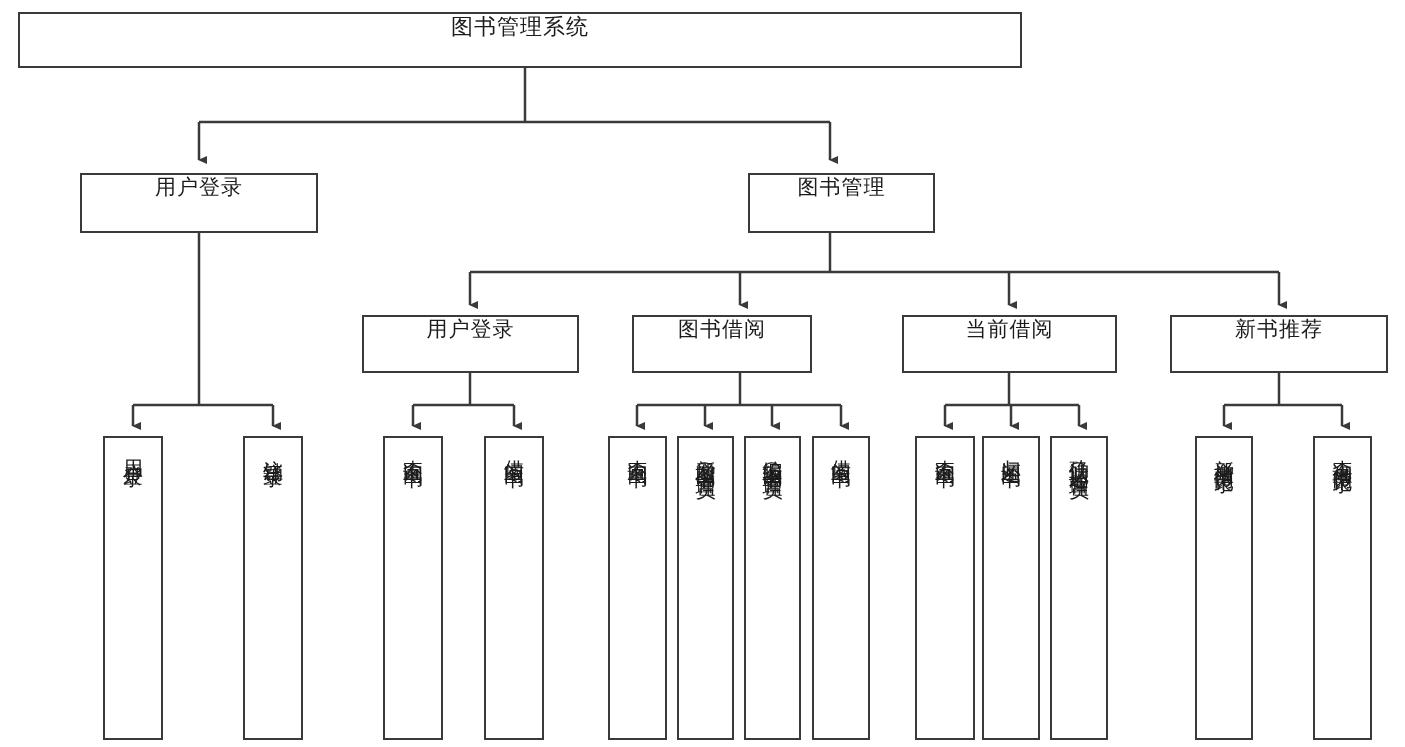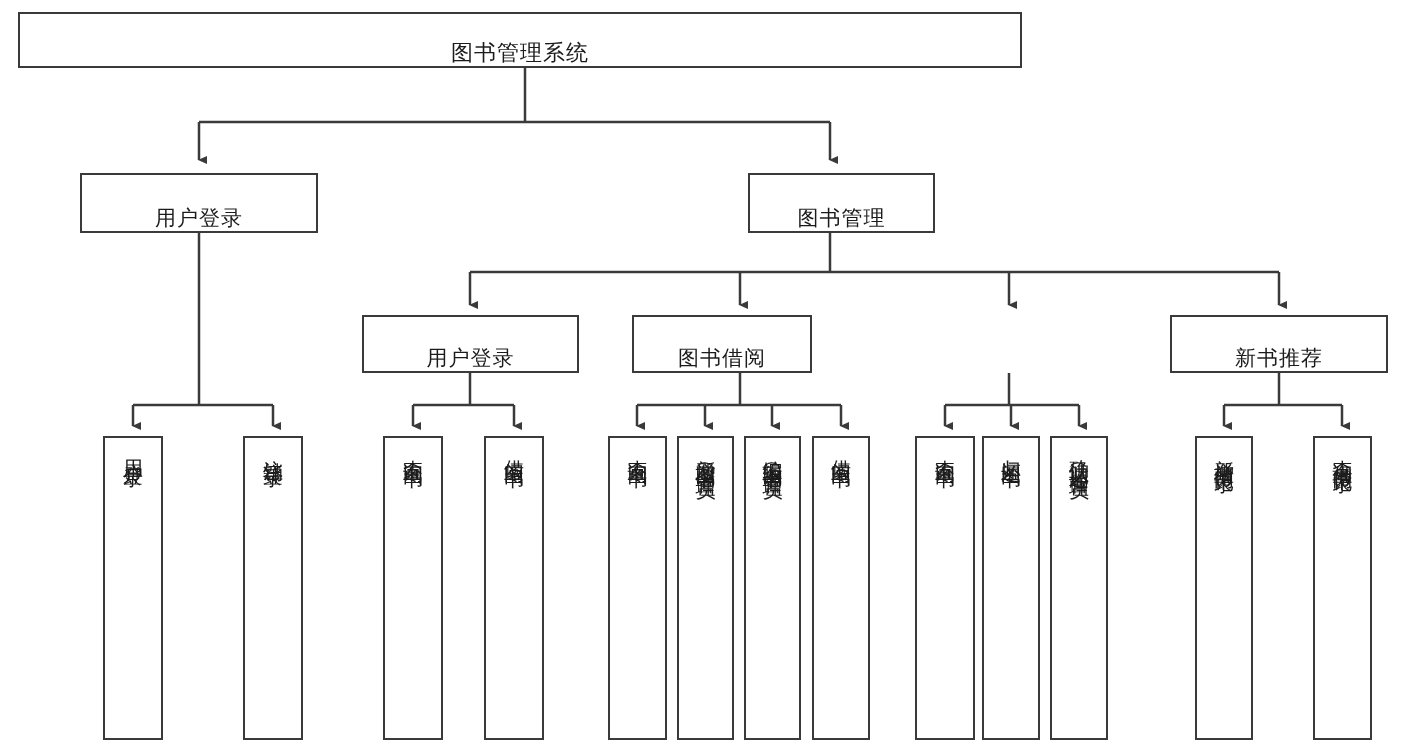--- a/index.html
+++ b/index.html
@@ -16,21 +16,21 @@
     height: 747px;
     background: #ffffff;
     overflow: hidden;
   }
   .node {
     position: absolute;
     box-sizing: border-box;
     border: 2px solid #3a3a3a;
     background: #ffffff;
     display: flex;
-    align-items: flex-end;
+    align-items: flex-start;
     justify-content: center;
     color: #1b1b1b;
   }
   .node.horiz {
     font-size: 21px;
     letter-spacing: 1px;
     line-height: 1.2;
   }
   .node.vert {
     writing-mode: vertical-rl;
@@ -130,20 +130,23 @@
   <div class="node horiz" style="left:712px; top:173px; width:187px; height:60px;margin-left:36px;">
     <span>图书管理</span>
   </div>
 
   <div class="node horiz" style="left:362px; top:315px; width:217px; height:58px;">
     <span>用户登录</span>
   </div>
   <div class="node horiz" style="left:632px; top:315px; width:180px; height:58px;">
     <span>图书借阅</span>
   </div>
+  <div class="node horiz" style="left:902px; top:315px; width:215px; height:58px;">
+    <span>当前借阅</span>
+  </div>
   <div class="node horiz" style="left:1170px; top:315px; width:218px; height:58px;">
     <span>新书推荐</span>
   </div>
 
   <div class="node vert" style="left:103px; top:436px; width:60px; height:304px;">
     <span>用户登录</span>
   </div>
   <div class="node vert" style="left:243px; top:436px; width:60px; height:304px;">
     <span>注销登录</span>
   </div>

